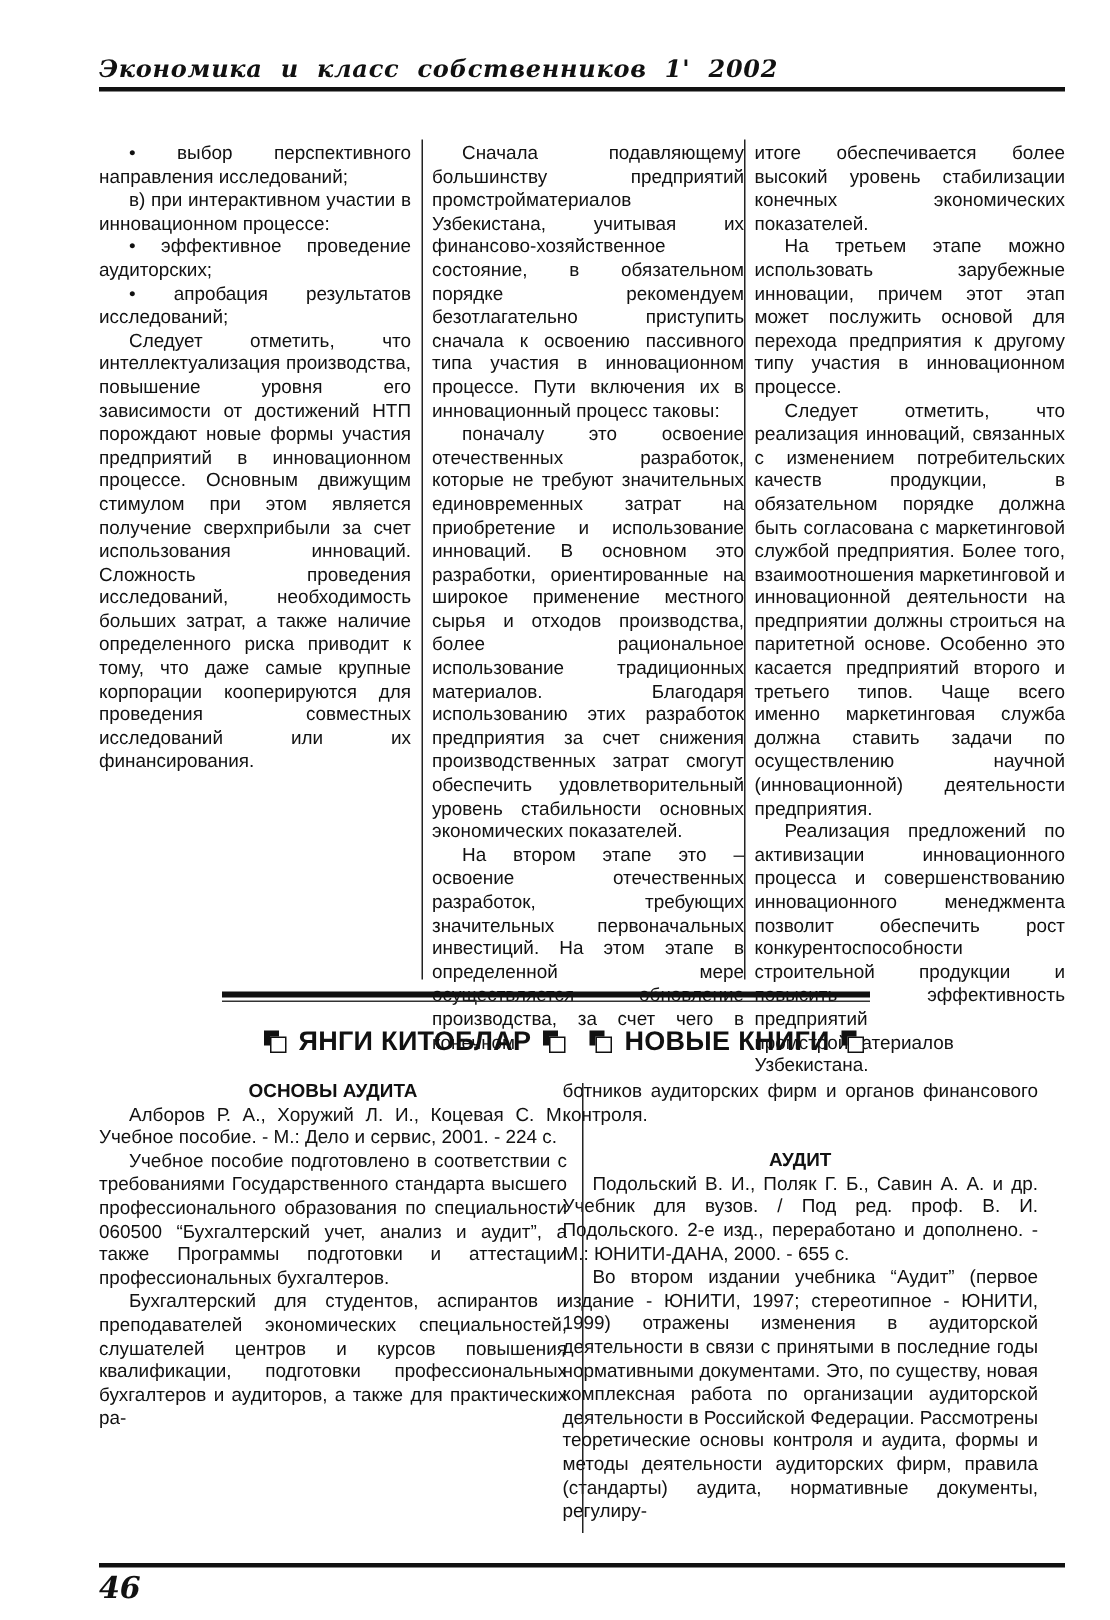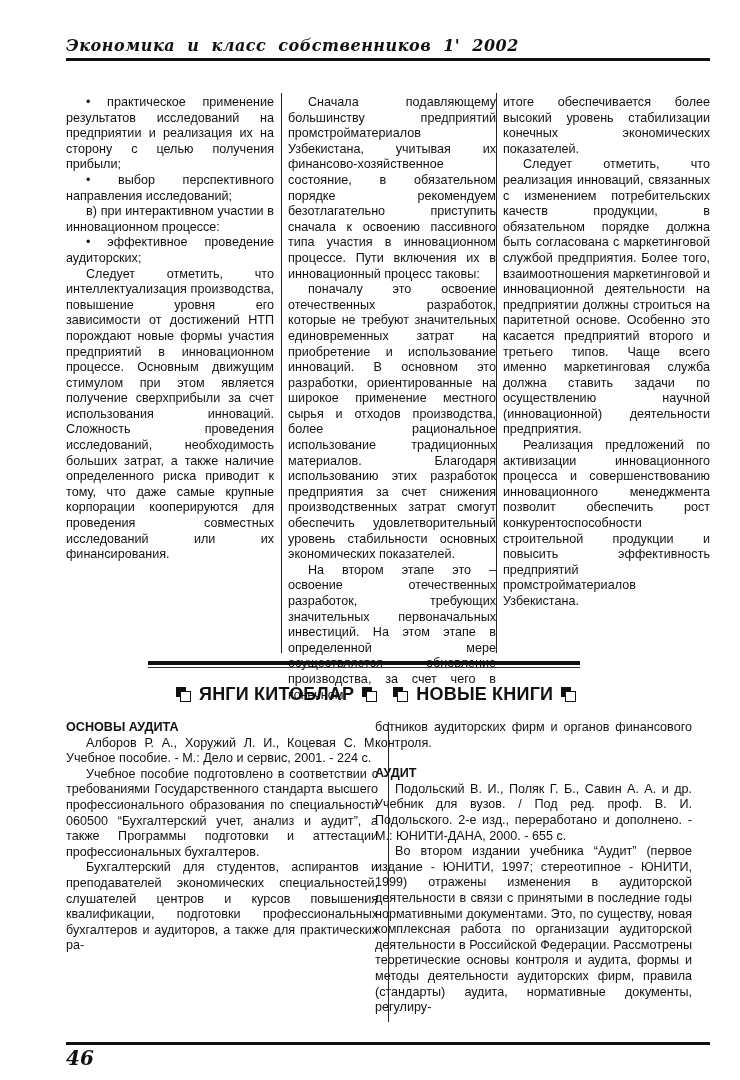--- a/index.html
+++ b/index.html
@@ -21,48 +21,49 @@
   .section-title { position: absolute; left: 168px; top: 681px; height: 26px; display: flex; align-items: center; font-family: "Liberation Sans", sans-serif; font-weight: bold; font-size: 18px; letter-spacing: 0.2px; }
   .sq-icon { display: inline-block; position: relative; width: 15px; height: 15px; margin: 0 8px; }
   .sq-icon .back { position: absolute; left: 0; top: 0; width: 10px; height: 10px; background: #111; }
   .sq-icon .front { position: absolute; left: 4px; top: 4px; width: 9px; height: 9px; background: #fff; border: 1.5px solid #111; }
   .cols-bottom { position: absolute; left: 66px; top: 720px; width: 644px; height: 300px; }
   .bcol { position: absolute; top: 0; font-family: "Liberation Sans", sans-serif; font-size: 12.6px; line-height: 15.6px; text-align: justify; }
   .bcol p { margin: 0; text-indent: 20px; }
   .bcol1 { left: 0; width: 312px; }
   .bcol2 { left: 309px; width: 317px; }
   .vr3 { left: 388px; top: 722px; height: 300px; }
-  .book-title { font-weight: bold; text-indent: 0 !important; font-size: 12.6px; }
+  .book-title { font-weight: bold; text-align: center; text-indent: 0 !important; font-size: 12.6px; }
   .gap { height: 15px; }
   .footer-rule { position: absolute; left: 66px; top: 1042px; width: 644px; height: 3px; background: #111; }
   .page-num { position: absolute; left: 66px; top: 1046px; font-family: "DejaVu Serif", serif; font-style: italic; font-weight: bold; font-size: 20px; }
 </style>
 </head>
 <body>
 
 <div class="header">
   <span class="header-title">Экономика и класс собственников 1' 2002</span>
 </div>
 <div class="header-rule"></div>
 
 <div class="cols-top">
   <div class="col col1">
-    <p>• практическое применение результатов исследований на предприятии и реализация их на сторону с целью получения прибыли;</p>
     <p>• выбор перспективного направления исследований;</p>
     <p>в) при интерактивном участии в инновационном процессе:</p>
     <p>• эффективное проведение аудиторских;</p>
+    <p>• апробация результатов исследований;</p>
     <p>Следует отметить, что интеллектуализация производства, повышение уровня его зависимости от достижений НТП порождают новые формы участия предприятий в инновационном процессе. Основным движущим стимулом при этом является получение сверхприбыли за счет использования инноваций. Сложность проведения исследований, необходимость больших затрат, а также наличие определенного риска приводит к тому, что даже самые крупные корпорации кооперируются для проведения совместных исследований или их финансирования.</p>
   </div>
   <div class="col col2">
     <p>Сначала подавляющему большинству предприятий промстройматериалов Узбекистана, учитывая их финансово-хозяйственное состояние, в обязательном порядке рекомендуем безотлагательно приступить сначала к освоению пассивного типа участия в инновационном процессе. Пути включения их в инновационный процесс таковы:</p>
     <p>поначалу это освоение отечественных разработок, которые не требуют значительных единовременных затрат на приобретение и использование инноваций. В основном это разработки, ориентированные на широкое применение местного сырья и отходов производства, более рациональное использование традиционных материалов. Благодаря использованию этих разработок предприятия за счет снижения производственных затрат смогут обеспечить удовлетворительный уровень стабильности основных экономических показателей.</p>
     <p>На втором этапе это – освоение отечественных разработок, требующих значительных первоначальных инвестиций. На этом этапе в определенной мере осуществляется обновление производства, за счет чего в конечном</p>
   </div>
   <div class="col col3">
     <p style="text-indent:0">итоге обеспечивается более высокий уровень стабилизации конечных экономических показателей.</p>
+    <p>На третьем этапе можно использовать зарубежные инновации, причем этот этап может послужить основой для перехода предприятия к другому типу участия в инновационном процессе.</p>
     <p>Следует отметить, что реализация инноваций, связанных с изменением потребительских качеств продукции, в обязательном порядке должна быть согласована с маркетинговой службой предприятия. Более того, взаимоотношения маркетинговой и инновационной деятельности на предприятии должны строиться на паритетной основе. Особенно это касается предприятий второго и третьего типов. Чаще всего именно маркетинговая служба должна ставить задачи по осуществлению научной (инновационной) деятельности предприятия.</p>
     <p>Реализация предложений по активизации инновационного процесса и совершенствованию инновационного менеджмента позволит обеспечить рост конкурентоспособности строительной продукции и повысить эффективность предприятий промстройматериалов Узбекистана.</p>
   </div>
 </div>
 <div class="vrule vr1"></div>
 <div class="vrule vr2"></div>
 
 <div class="mid-rule1"></div>
 <div class="mid-rule2"></div>
 

